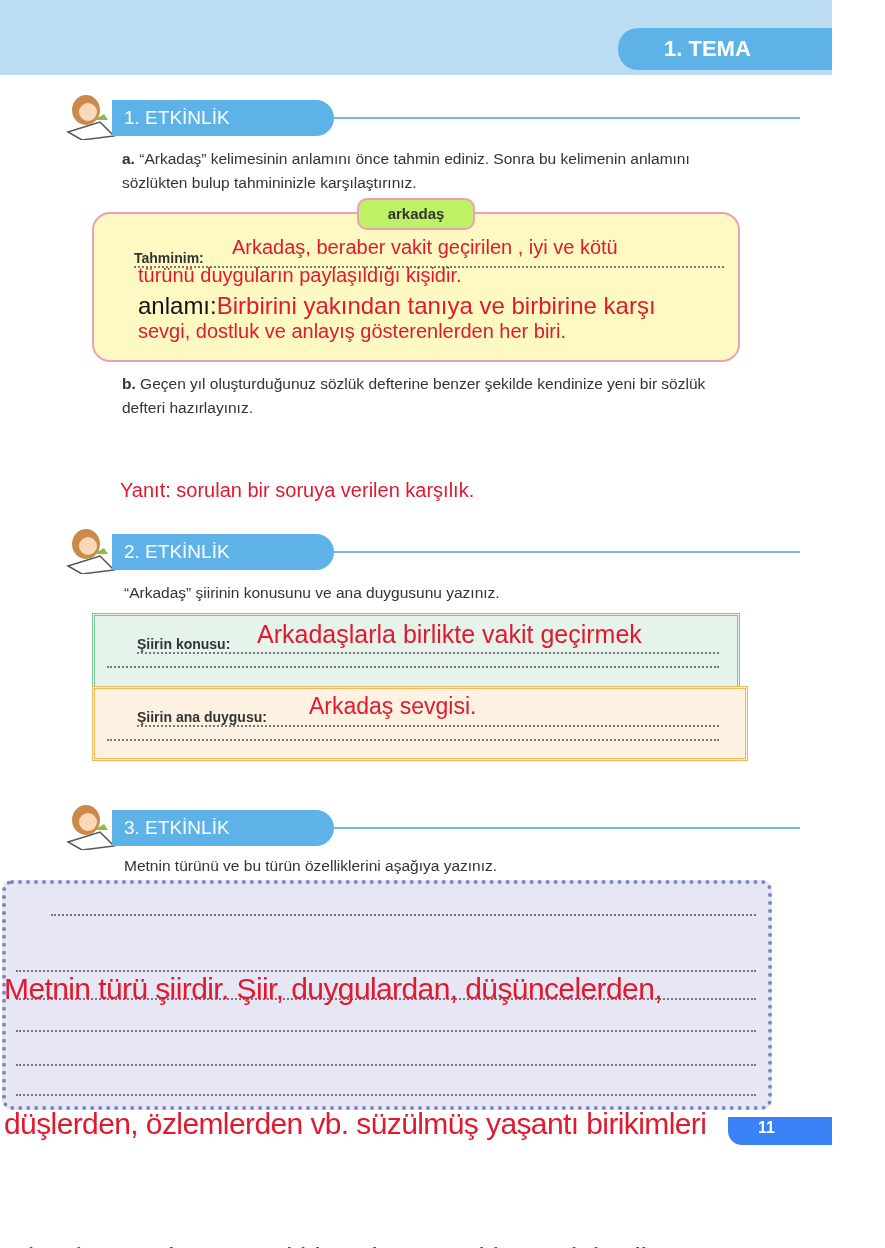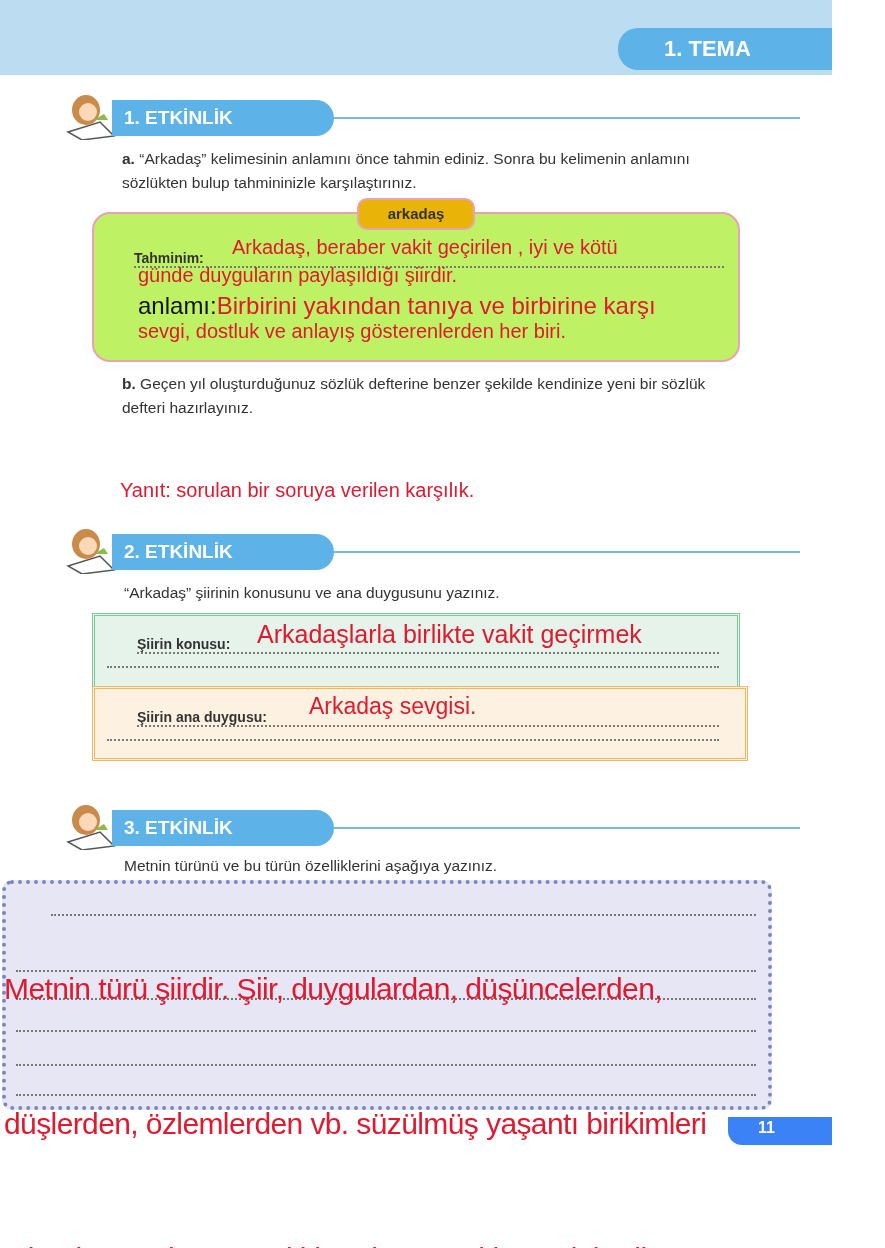--- a/index.html
+++ b/index.html
@@ -1,28 +1,28 @@
 <!DOCTYPE html>
 <html><head>
 <meta charset="utf-8">
 <style>
   * { box-sizing: border-box; margin: 0; padding: 0; }
   body { width: 885px; height: 1248px; background: #ffffff; position: relative; overflow: hidden; font-family: "DejaVu Sans", sans-serif; color: #3a3a3a; }
   .top-band { position: absolute; left: 0; top: 0; width: 832px; height: 75px; background: #bcdcf2; }
   .right-white { position: absolute; left: 832px; top: 0; width: 53px; height: 1248px; background: #ffffff; }
   .tema-tab { position: absolute; left: 618px; top: 28px; width: 214px; height: 42px; background: #5db3e8; border-radius: 20px 0 0 20px; color: #fff; font-family: "Liberation Sans", sans-serif; font-weight: bold; font-size: 22px; padding-left: 46px; line-height: 42px; }
   .etk-header { position: absolute; left: 60px; height: 50px; width: 690px; }
-  .etk-pill { position: absolute; left: 52px; top: 8px; width: 222px; height: 36px; background: #5db3e8; border-radius: 0 18px 18px 0; color: #fff; font-family: "Liberation Sans", sans-serif; font-weight: bold; font-size: 19px; line-height: 36px; padding-left: 12px; }
+  .etk-pill { position: absolute; left: 52px; top: 8px; width: 222px; height: 36px; background: #5db3e8; border-radius: 0 18px 18px 0; color: #fff; font-family: "Liberation Sans", sans-serif; font-weight: normal; font-size: 19px; line-height: 36px; padding-left: 12px; }
   .etk-line { position: absolute; left: 274px; top: 25px; width: 466px; height: 2px; background: #79b8d8; }
   .mascot { position: absolute; left: 0; top: 0; width: 62px; height: 48px; }
   .para { position: absolute; left: 90px; width: 652px; font-family: "Liberation Sans", sans-serif; font-size: 15.5px; line-height: 24px; color: #333; }
   .para .indent { padding-left: 32px; }
   .para b { font-weight: bold; }
-  .pink-box { position: absolute; left: 92px; top: 212px; width: 648px; height: 150px; background: #bef264; border: 2px solid #e8a2b2; border-radius: 18px; }
-  .word-tab { position: absolute; left: 357px; top: 198px; width: 118px; height: 32px; background: #eab308; border: 2px solid #e8a2b2; border-radius: 10px; font-family: "Liberation Sans", sans-serif; font-weight: bold; font-size: 15px; text-align: center; line-height: 28px; color: #333; }
+  .pink-box { position: absolute; left: 92px; top: 212px; width: 648px; height: 150px; background: #fef9c3; border: 2px solid #e8a2b2; border-radius: 18px; }
+  .word-tab { position: absolute; left: 357px; top: 198px; width: 118px; height: 32px; background: #bef264; border: 2px solid #e8a2b2; border-radius: 10px; font-family: "Liberation Sans", sans-serif; font-weight: bold; font-size: 15px; text-align: center; line-height: 28px; color: #333; }
   .red { color: #e0192e; font-family: "Liberation Sans", sans-serif; }
   .dotline { border-bottom: 2px dotted #777; }
   .green-box { position: absolute; left: 92px; top: 613px; width: 648px; height: 77px; background: #e6f3ea; border: 3px double #7fc79a; }
   .orange-box { position: absolute; left: 92px; top: 686px; width: 656px; height: 75px; background: #fdf1e1; border: 3px double #f0b85e; }
   .blue-box { position: absolute; left: 2px; top: 880px; width: 770px; height: 230px; background: #e6e6f5; border: 4px dotted #7a86c0; border-radius: 10px; }
   .pagenum { position: absolute; left: 728px; top: 1117px; width: 104px; height: 28px; background: #3b82f6; border-radius: 0 0 0 14px; color: #fff; font-family: "Liberation Sans", sans-serif; font-weight: bold; font-size: 16px; padding-left: 30px; line-height: 22px; }
 </style>
 </head>
 <body>
 
@@ -42,21 +42,21 @@
 
 <div class="para" style="top:147px;">
   <div class="indent"><b>a.</b> <span>“Arkadaş” kelimesinin anlamını önce tahmin ediniz. Sonra bu kelimenin anlamını sözlükten bulup tahmininizle karşılaştırınız.</span></div>
 </div>
 
 <div class="pink-box">
   <div style="position:absolute;left:40px;top:22px;width:590px;height:32px;" class="dotline">
     <span style="position:absolute;left:0;top:14px;font-family:'Liberation Sans',sans-serif;font-weight:bold;font-size:14px;color:#333;">Tahminim:</span>
     <span class="red" style="position:absolute;left:98px;top:0;font-size:20px;white-space:nowrap;">Arkadaş, beraber vakit geçirilen , iyi ve kötü</span>
   </div>
-  <div class="red" style="position:absolute;left:44px;top:50px;font-size:20px;white-space:nowrap;">günde duyguların paylaşıldığı şiirdir.</div>
+  <div class="red" style="position:absolute;left:44px;top:50px;font-size:20px;white-space:nowrap;">türünü duyguların paylaşıldığı kişidir.</div>
   <div style="position:absolute;left:44px;top:78px;font-size:24px;white-space:nowrap;font-family:'Liberation Sans',sans-serif;">
     <span style="color:#111;">anlamı:</span><span class="red">Birbirini yakından tanıya ve birbirine karşı</span>
   </div>
   <div class="red" style="position:absolute;left:44px;top:106px;font-size:20px;white-space:nowrap;">sevgi, dostluk ve anlayış gösterenlerden her biri.</div>
 </div>
 <div class="word-tab">arkadaş</div>
 
 <div class="para" style="top:372px;">
   <div class="indent"><b>b.</b> <span>Geçen yıl oluşturduğunuz sözlük defterine benzer şekilde kendinize yeni bir sözlük defteri hazırlayınız.</span></div>
 </div>

